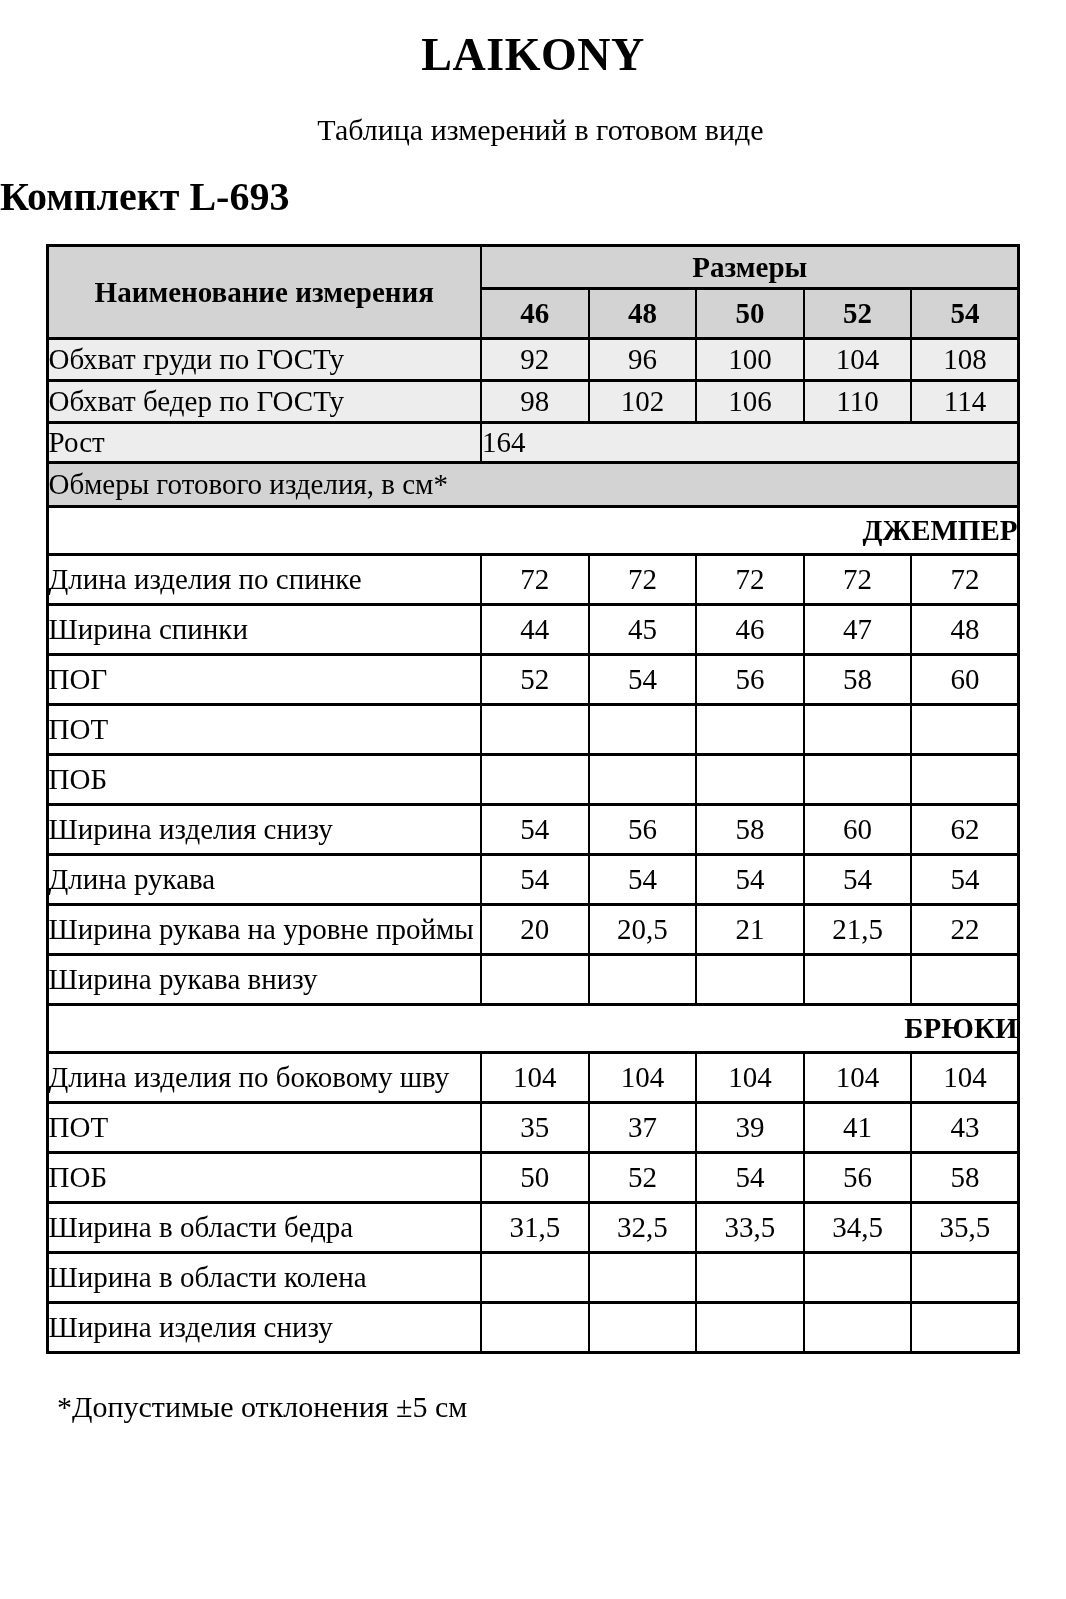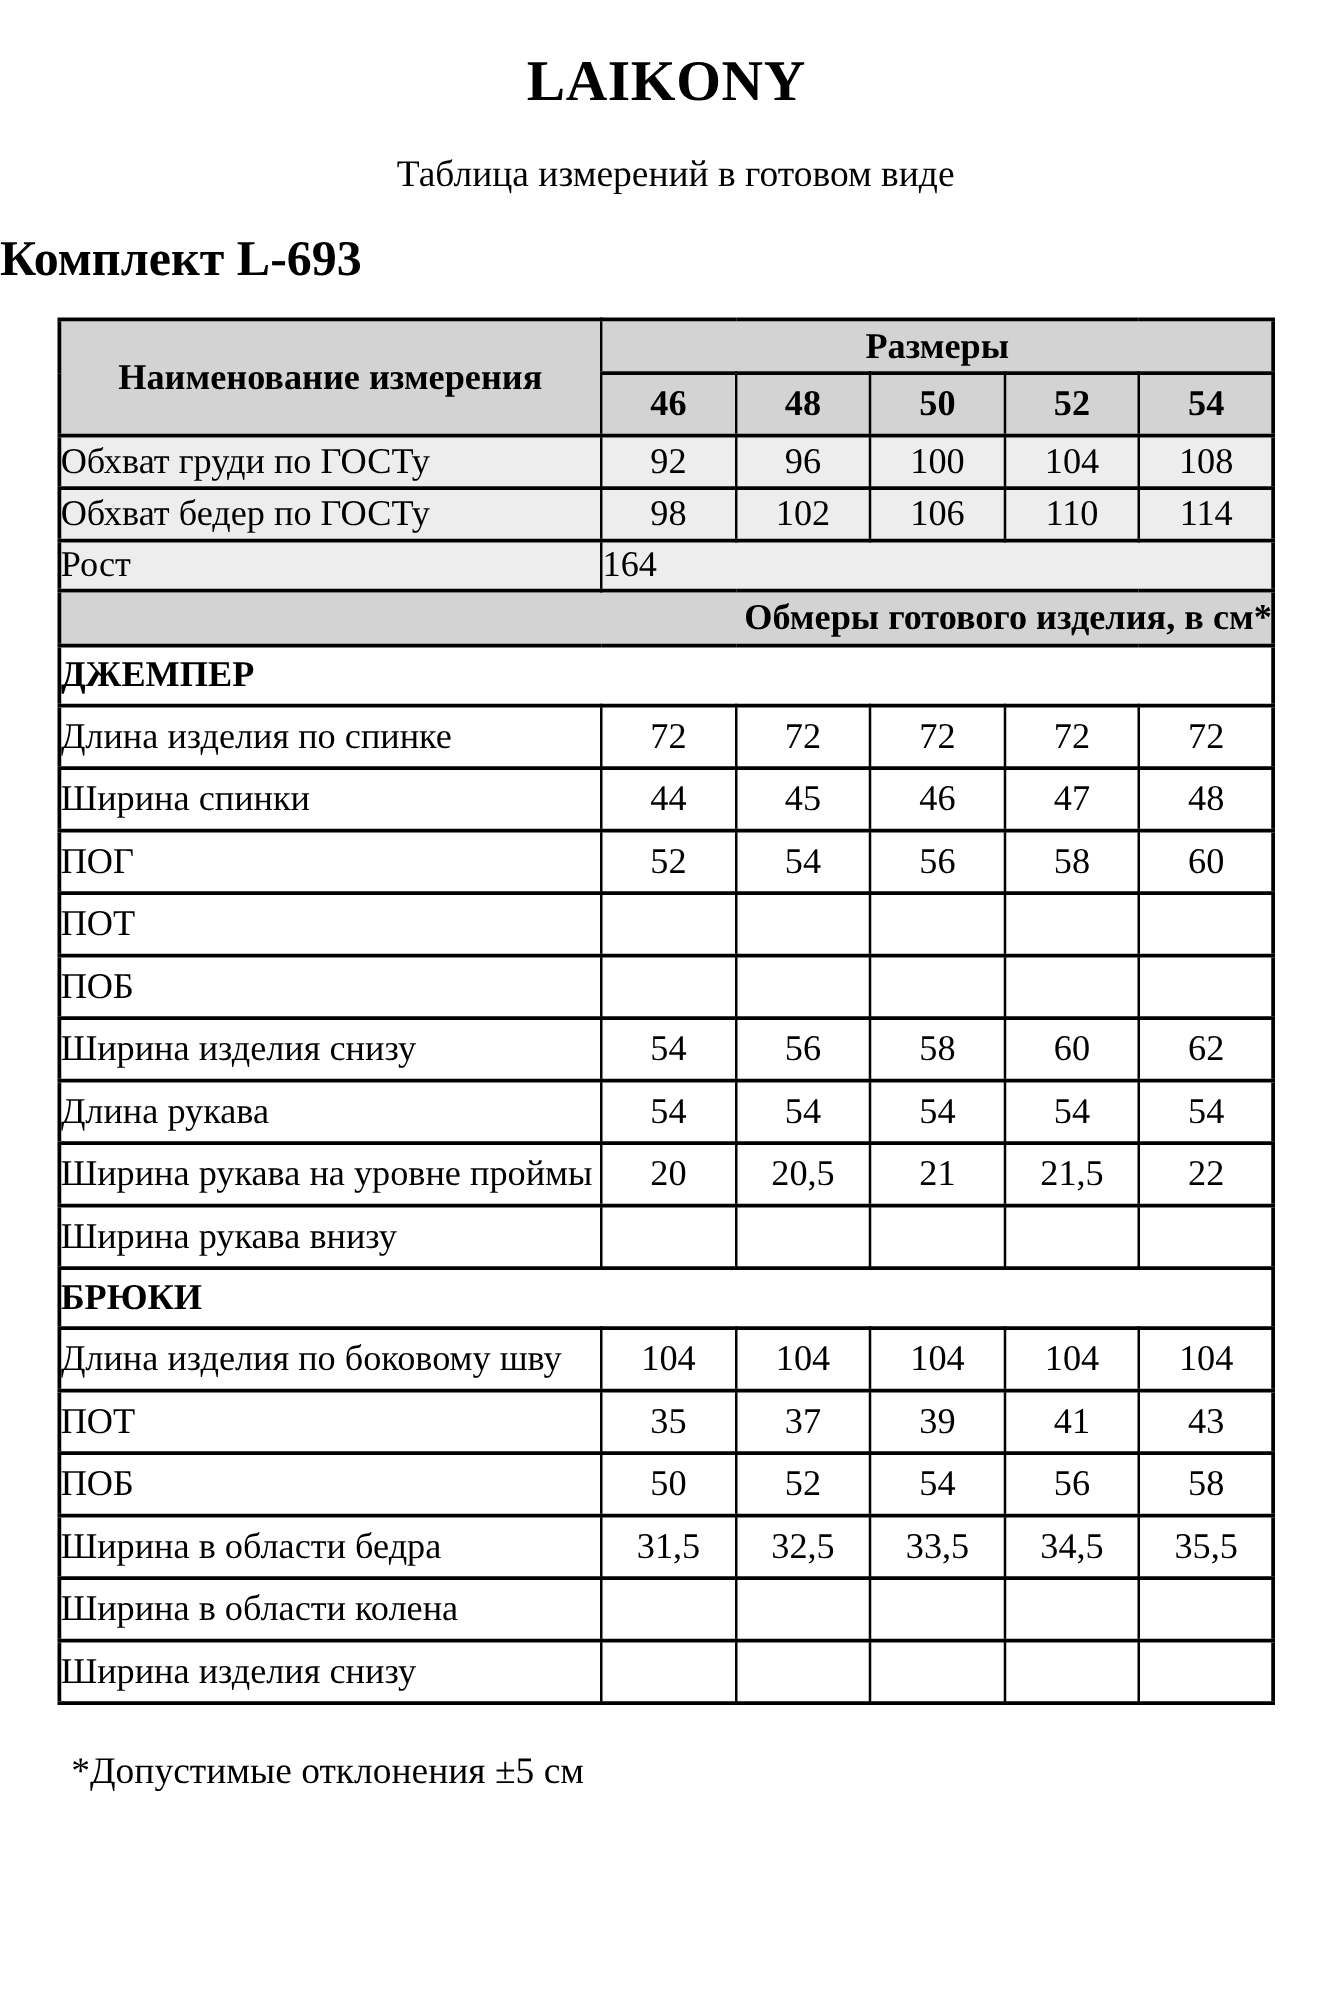--- a/index.html
+++ b/index.html
@@ -8,21 +8,21 @@
     --border:#000000;
   }
   html,body{margin:0;padding:0;}
   body{
     width:1066px;height:1599px;background:#ffffff;color:#000;
     font-family:"Liberation Serif","DejaVu Serif",serif;
     overflow:hidden;
   }
   .brand{
     text-align:center;font-size:46px;font-weight:bold;
-    margin:38px 0 0 0;letter-spacing:0.5px;
+    margin:28px 0 0 0;letter-spacing:0.5px;
   }
   .subtitle{
     text-align:center;font-size:30px;font-weight:normal;
     margin:32px 0 0 15px;
   }
   .product{
     text-align:left;font-size:40px;font-weight:bold;
     margin:26px 0 24px 0;
   }
   table.meas{
@@ -39,23 +39,23 @@
   col.name-col{width:434px;}
   col.size-col{width:107.6px;}
   .r-hdr th{background:var(--header-bg);font-weight:bold;text-align:center;}
   .r-hdr1{height:43px;}
   .r-hdr2{height:50px;}
   .size-num{font-size:36px;}
   .r-gost{height:42px;}
   .r-rost{height:40px;}
   .light td{background:var(--light-bg);}
   .r-grey{height:44px;}
-  .r-grey td{background:var(--header-bg);font-weight:bold;text-align:right;}
+  .r-grey td{background:var(--header-bg);font-weight:normal;text-align:left;}
   .r-sect{height:48px;}
-  .r-sect td{font-weight:bold;text-align:left;font-size:30px;background:#fff;}
+  .r-sect td{font-weight:bold;text-align:right;font-size:30px;background:#fff;}
   .r-data{height:50px;}
   td.lbl{text-align:left;padding-left:14px;font-size:28px;white-space:nowrap;}
   td.val{text-align:center;}
   td.rost-val{text-align:left;padding-left:28px;margin-left:34px;}
   .footnote{font-size:30px;margin:36px 0 0 57px;}
 </style>
 </head>
 <body>
 
 <div>

